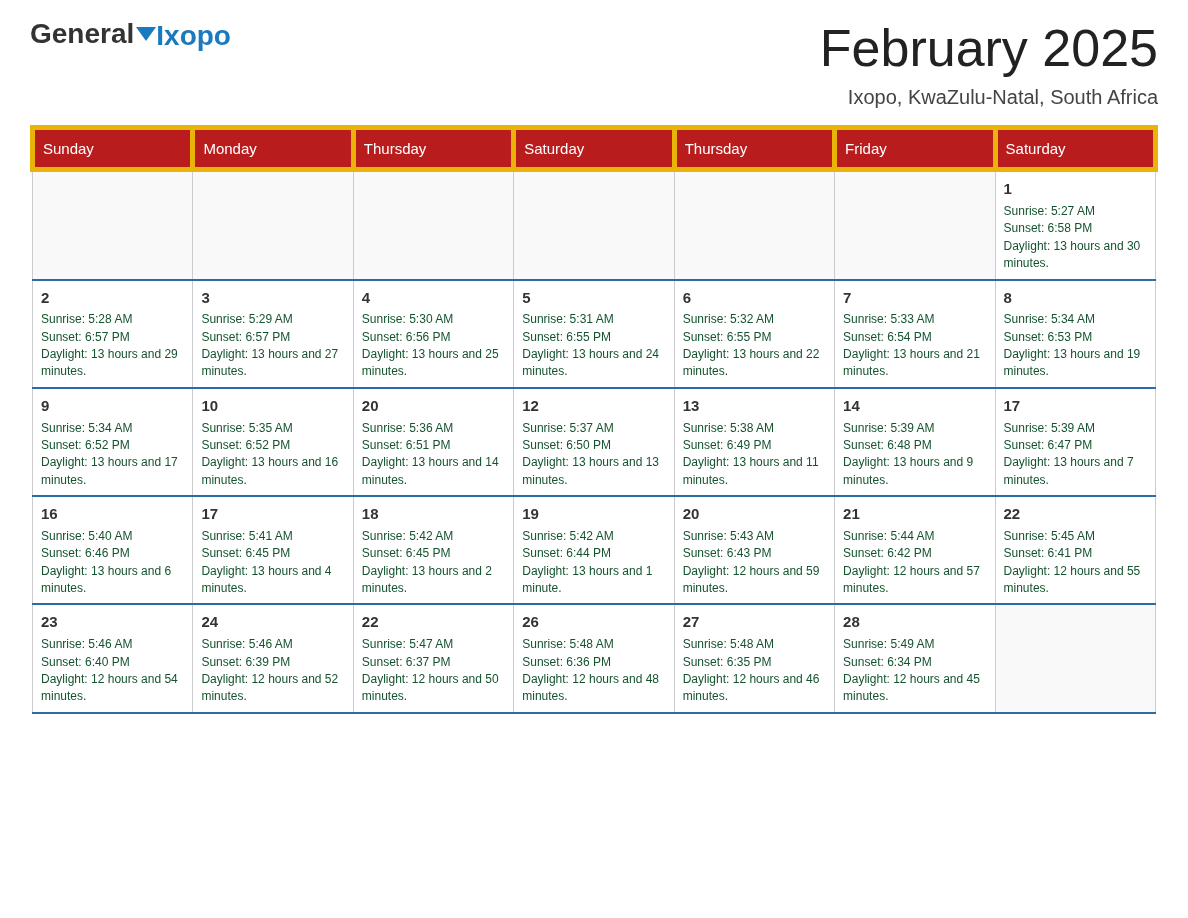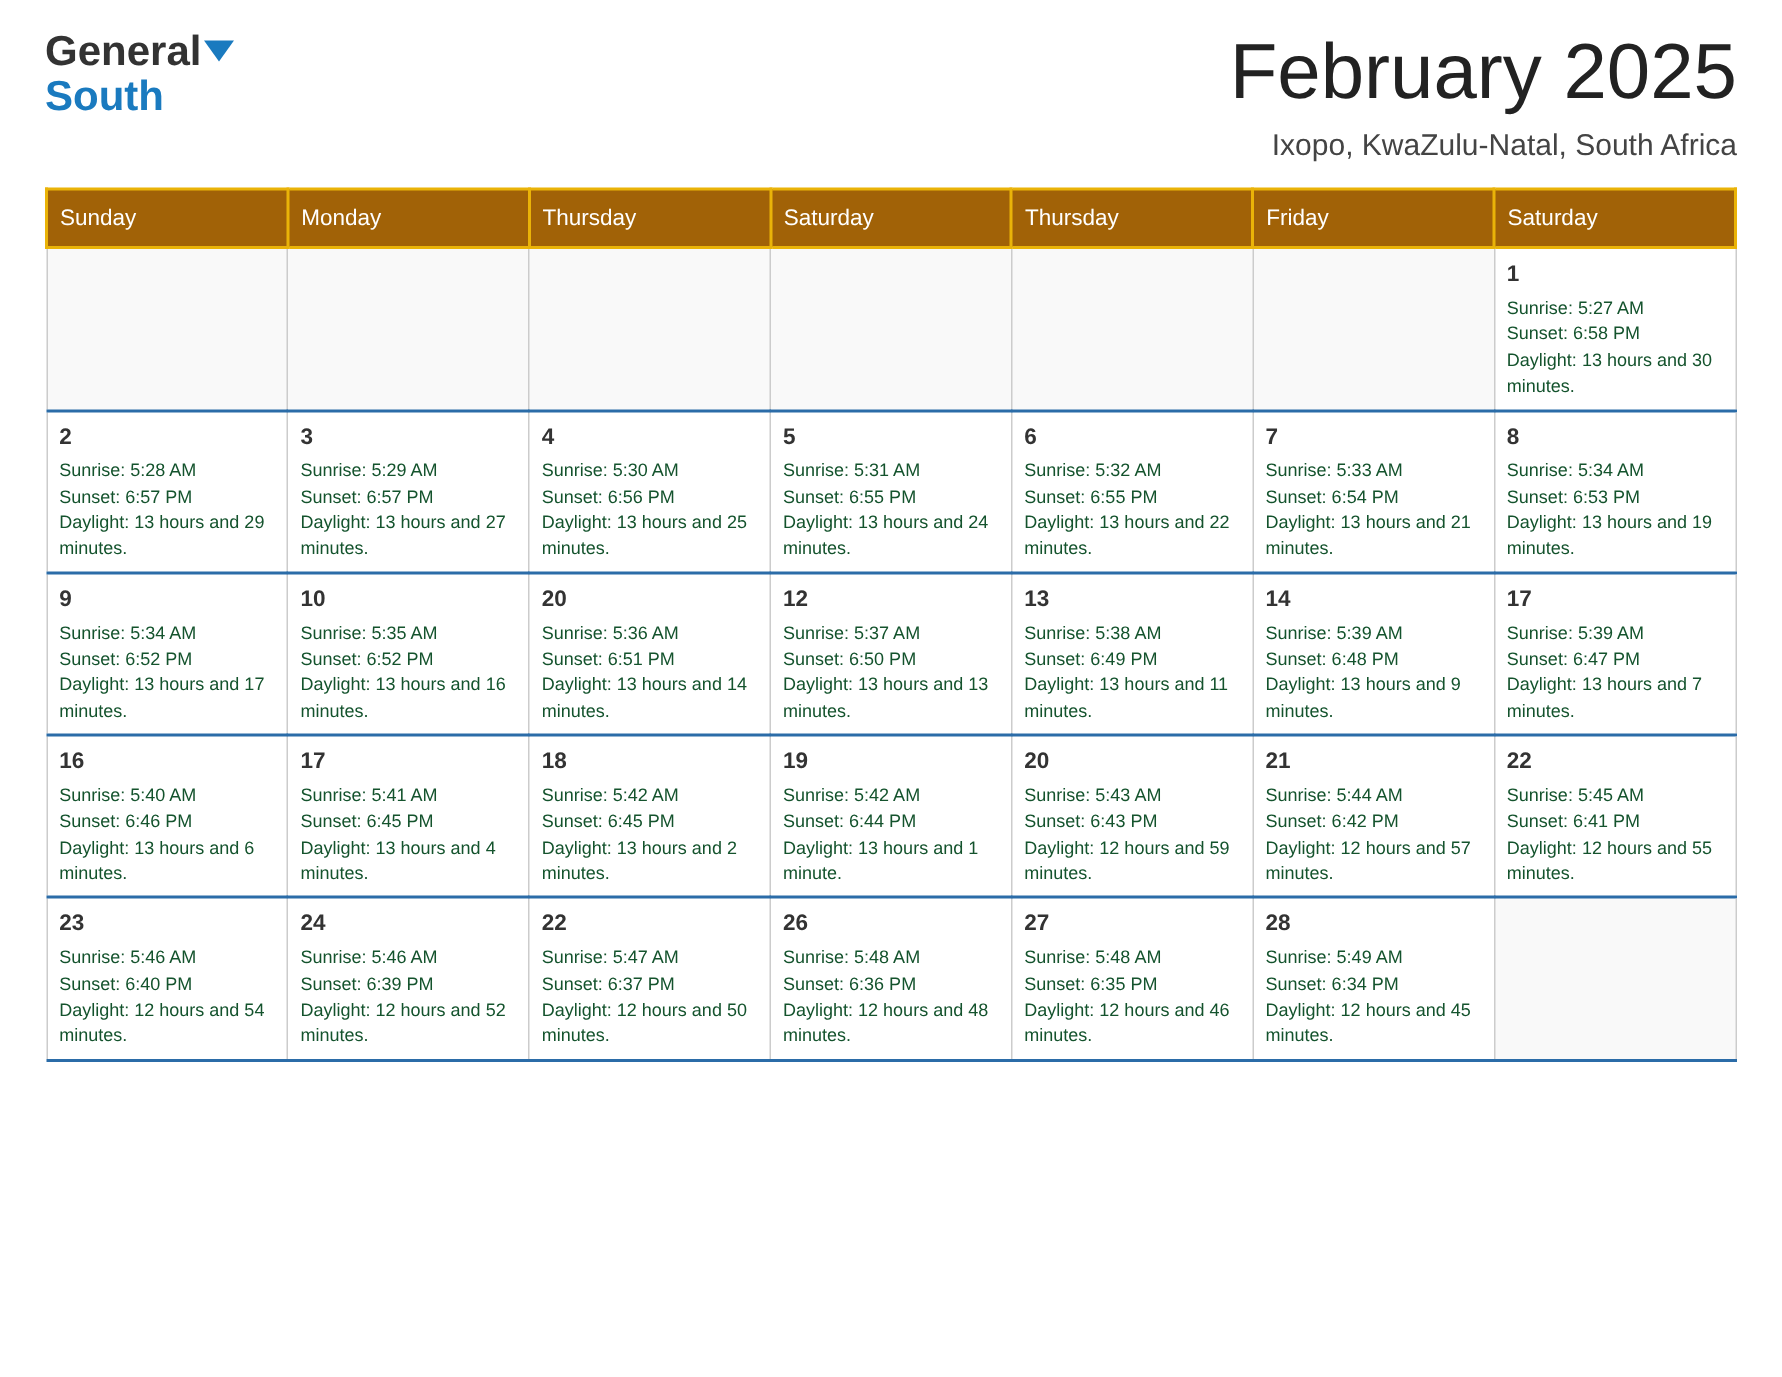--- a/index.html
+++ b/index.html
@@ -11,21 +11,21 @@
       min-height: 918px;
     }
     .header {
       display: flex;
       justify-content: space-between;
       align-items: flex-start;
       margin-bottom: 16px;
     }
     .logo {
       display: flex;
-      flex-direction: column;
+      flex-direction: row;
       align-items: flex-start;
     }
     .logo-text {
       font-size: 28px;
       font-weight: bold;
       color: #333;
       line-height: 1;
     }
     .logo-arrow {
       width: 0;
@@ -59,27 +59,27 @@
       font-size: 20px;
       color: #444;
       margin-top: 9px;
     }
     .calendar {
       width: 100%;
       border-collapse: collapse;
       border: 1px solid #999;
     }
     .calendar th {
-      background-color: #a16207;
+      background-color: #b91c1c;
       color: white;
       padding: 10px 8px;
       font-size: 15px;
       font-weight: normal;
       text-align: left;
-      border: 2px solid #eab308;
+      border: 5px solid #eab308;
     }
     .calendar td {
       vertical-align: top;
       padding: 6px 8px;
       border: 1px solid #ccc;
       width: 14.28%;
       min-height: 110px;
       font-size: 12px;
       color: #333;
       line-height: 1.45;
@@ -103,21 +103,21 @@
   </style>
 </head>
 <body>
 
 <div class="header">
   <div class="logo">
     <div class="logo-line1">
       <span class="logo-text">General</span>
       <span class="logo-arrow"></span>
     </div>
-    <div class="logo-line2">South</div>
+    <div class="logo-line2">Ixopo</div>
   </div>
   <div class="title-section">
     <div class="main-title">February 2025</div>
     <div class="subtitle">Ixopo, KwaZulu-Natal, South Africa</div>
   </div>
 </div>
 
 <table class="calendar">
   <thead>
     <tr>

